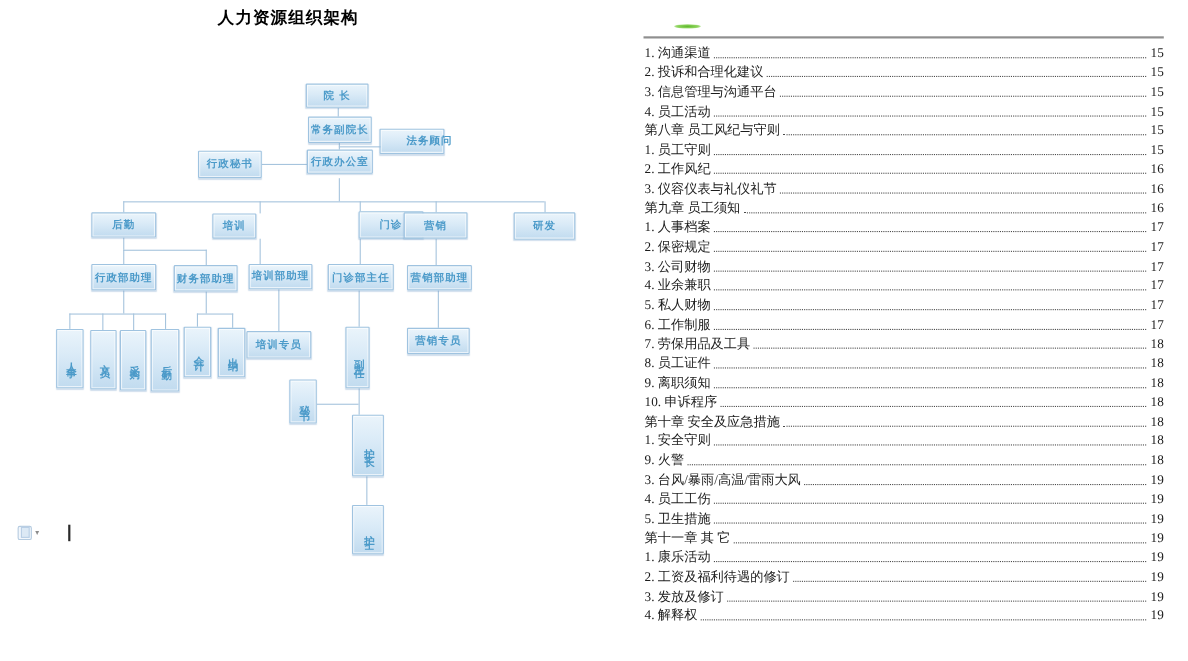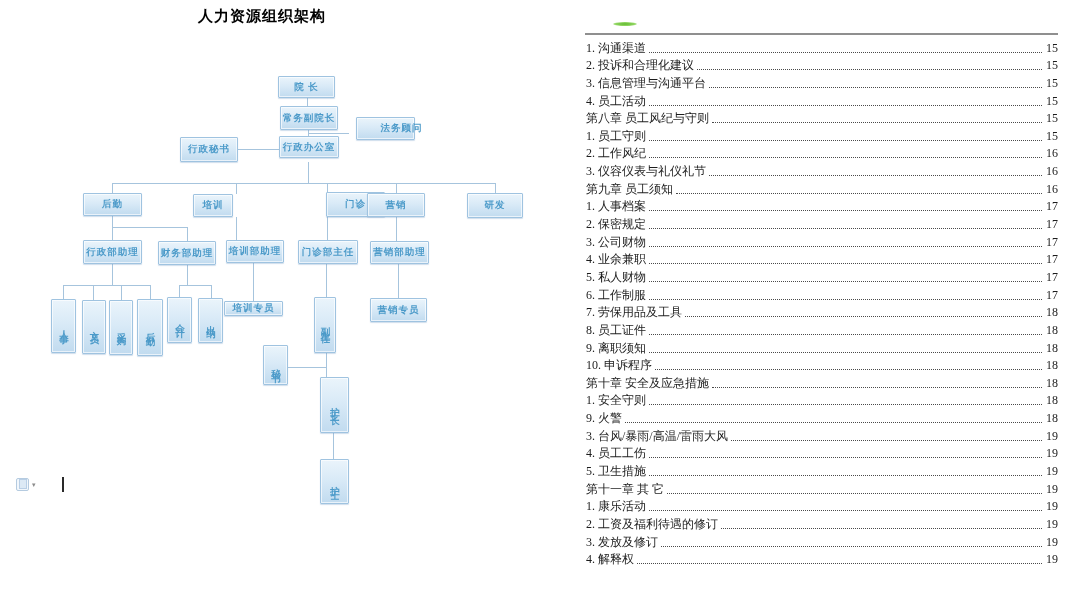--- a/index.html
+++ b/index.html
@@ -86,40 +86,40 @@
         <div class="conn" style="left: 179px; top: 285px; width: 1px; height: 12px;"></div>
         <div class="conn" style="left: 211px; top: 285px; width: 1px; height: 13px;"></div>
         <div class="conn" style="left: 253px; top: 263px; width: 1px; height: 38px;"></div>
         <div class="conn" style="left: 326px; top: 264px; width: 1px; height: 33px;"></div>
         <div class="conn" style="left: 398px; top: 264px; width: 1px; height: 34px;"></div>
         <div class="conn" style="left: 326px; top: 353px; width: 1px; height: 24px;"></div>
         <div class="conn" style="left: 288px; top: 367px; width: 38px; height: 1px;"></div>
         <div class="conn" style="left: 333px; top: 433px; width: 1px; height: 26px;"></div>
         <div class="node" style="left: 278px; top: 76px; width: 57px; height: 22px;">院 长</div>
         <div class="node" style="left: 280px; top: 106px; width: 58px; height: 24px;">常务副院长</div>
-        <div class="node" style="left: 356px; top: 117px; width: 59px; height: 23px; padding-left: 32px;">法务顾问</div>
+        <div class="node" style="left: 345px; top: 117px; width: 59px; height: 23px; padding-left: 32px;">法务顾问</div>
         <div class="node" style="left: 180px; top: 137px; width: 58px; height: 25px;">行政秘书</div>
         <div class="node" style="left: 279px; top: 136px; width: 60px; height: 22px;">行政办公室</div>
         <div class="node" style="left: 83px; top: 193px; width: 59px; height: 23px;">后勤</div>
         <div class="node" style="left: 193px; top: 194px; width: 40px; height: 23px;">培训</div>
         <div class="node" style="left: 298px; top: 192px; width: 59px; height: 25px; margin-left: 28px;">门诊</div>
         <div class="node" style="left: 367px; top: 193px; width: 58px; height: 24px;">营销</div>
         <div class="node" style="left: 467px; top: 193px; width: 56px; height: 25px;">研发</div>
         <div class="node" style="left: 83px; top: 240px; width: 59px; height: 24px;">行政部助理</div>
         <div class="node" style="left: 158px; top: 241px; width: 58px; height: 24px;">财务部助理</div>
         <div class="node" style="left: 226px; top: 240px; width: 58px; height: 23px;">培训部助理</div>
         <div class="node" style="left: 298px; top: 240px; width: 60px; height: 24px;">门诊部主任</div>
         <div class="node" style="left: 370px; top: 241px; width: 59px; height: 23px;">营销部助理</div>
         <div class="node v" style="left: 51px; top: 299px; width: 25px; height: 54px;">人事</div>
         <div class="node v" style="left: 82px; top: 300px; width: 24px; height: 54px;">文员</div>
         <div class="node v" style="left: 109px; top: 300px; width: 24px; height: 55px;">采购</div>
         <div class="node v" style="left: 137px; top: 299px; width: 26px; height: 57px;">后勤</div>
         <div class="node v" style="left: 167px; top: 297px; width: 25px; height: 46px;">会计</div>
         <div class="node v" style="left: 198px; top: 298px; width: 25px; height: 45px;">出纳</div>
-        <div class="node" style="left: 224px; top: 301px; width: 59px; height: 15px;">培训专员</div>
+        <div class="node" style="left: 224px; top: 301px; width: 59px; height: 25px;">培训专员</div>
         <div class="node v" style="left: 314px; top: 297px; width: 22px; height: 56px;">副主任</div>
         <div class="node" style="left: 370px; top: 298px; width: 57px; height: 24px;">营销专员</div>
         <div class="node v" style="left: 263px; top: 345px; width: 25px; height: 40px;">秘书</div>
         <div class="node v" style="left: 320px; top: 377px; width: 29px; height: 56px;">护士长</div>
         <div class="node v" style="left: 320px; top: 459px; width: 29px; height: 45px;">护士</div>
       </div>
     <div class="paste-btn">
       <span class="paste-box">
         <span class="paste-page"></span>
       </span>

